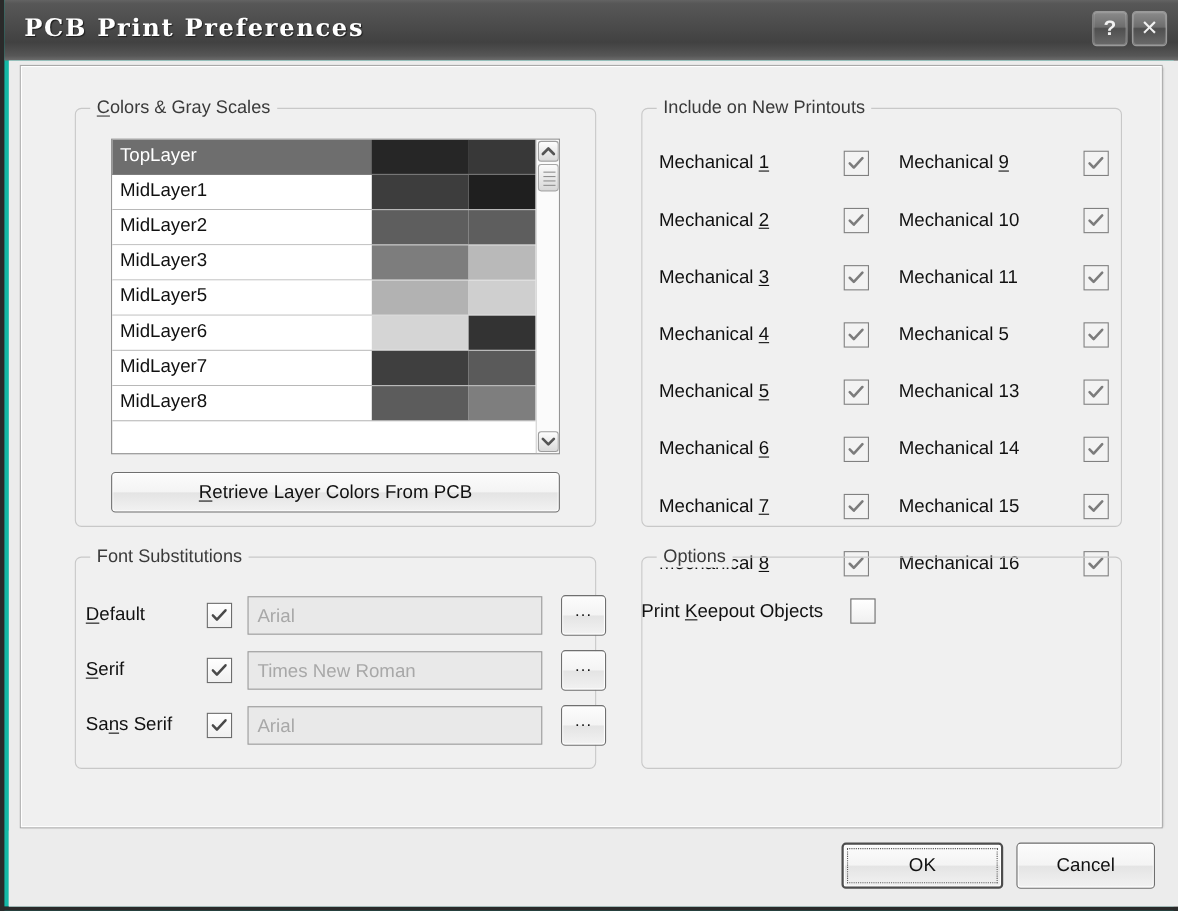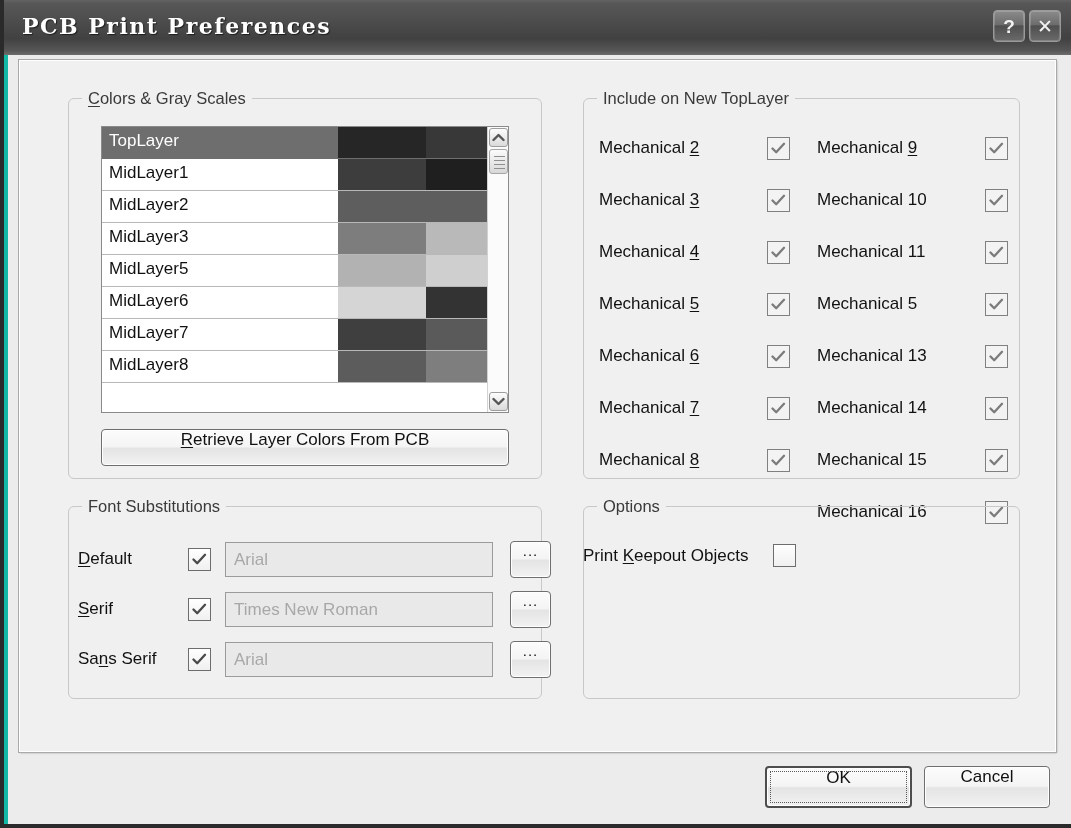--- a/index.html
+++ b/index.html
@@ -114,21 +114,21 @@
     border:1px solid #a5a5a5;border-radius:3px;
     background:linear-gradient(to bottom,#fbfbfb,#d8d8d8);
   }
   .grip{position:absolute;left:4px;top:6px;width:11px;}
   .grip i{display:block;height:1px;background:#8f8f8f;margin-bottom:3px;}
   
   .btn{
     box-sizing:border-box;
     border:1px solid #6f6f6f;border-radius:4px;
     background:linear-gradient(to bottom,#fcfcfc 0%,#f4f4f4 48%,#e4e4e4 52%,#f2f2f2 100%);
-    display:flex;align-items:flex-start;justify-content:center;
+    display:flex;align-items:center;justify-content:center;
     font-size:17px;color:#111;
     box-shadow:inset 0 0 0 1px #ffffff;
   }
   .btn-retrieve{position:absolute;left:33px;top:331px;width:408px;height:37px;}
   .btn.focused{
     border:2px solid #4d4d4d;
     box-shadow:inset 0 0 0 1px #ffffff;
   }
   .focus-ring{
     position:absolute;left:3px;top:3px;right:3px;bottom:3px;
@@ -268,24 +268,32 @@
 
           <div class="btn btn-retrieve">
             <span><u class="acc">R</u><span>etrieve Layer Colors From PCB</span></span>
           </div>
 
         </div>
       </div>
 
       <div class="groupbox" style="left:563px;top:28px;width:437px;height:390px;">
         <div class="gb-frame"></div>
-        <div class="gb-title">Include on New TopLayer</div>
+        <div class="gb-title">Include on New Printouts</div>
         <div class="gb-body">
           <div class="mech-grid">
             <div class="mech-col c1" id="mech-col-1">
+                <div class="mech-row">
+                  <span class="mech-label"><span>Mechanical </span><u class="acc">1</u></span>
+                  <span class="cb disabled">
+                    <svg width="15" height="13" viewBox="0 0 15 13">
+                      <path d="M1.5 6.5 L5.2 10.3 L13 1.8" stroke="#7c7c7c" stroke-width="2.3" fill="none" stroke-linecap="round" stroke-linejoin="round"></path>
+                    </svg>
+                  </span>
+                </div>
                 <div class="mech-row">
                   <span class="mech-label"><span>Mechanical </span><u class="acc">2</u></span>
                   <span class="cb disabled">
                     <svg width="15" height="13" viewBox="0 0 15 13">
                       <path d="M1.5 6.5 L5.2 10.3 L13 1.8" stroke="#7c7c7c" stroke-width="2.3" fill="none" stroke-linecap="round" stroke-linejoin="round"></path>
                     </svg>
                   </span>
                 </div>
                 <div class="mech-row">
                   <span class="mech-label"><span>Mechanical </span><u class="acc">3</u></span>

